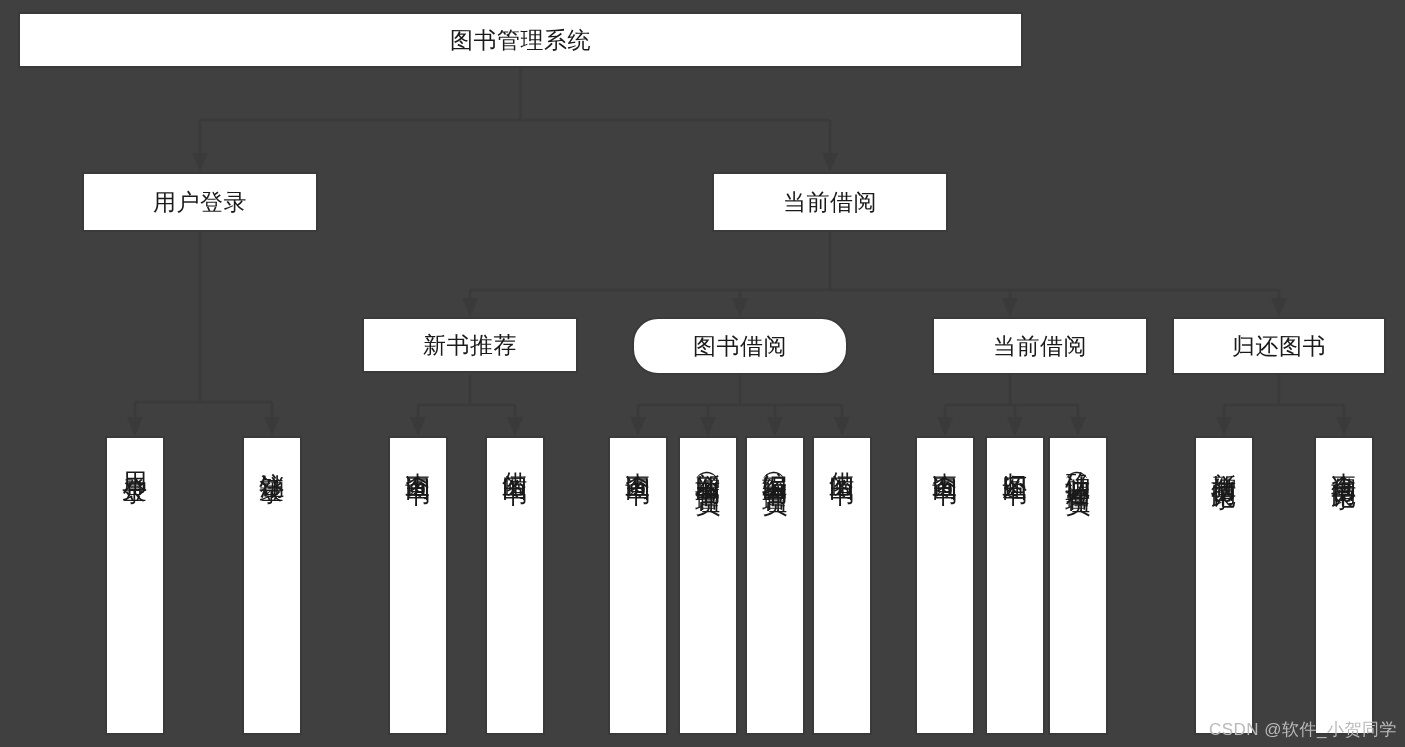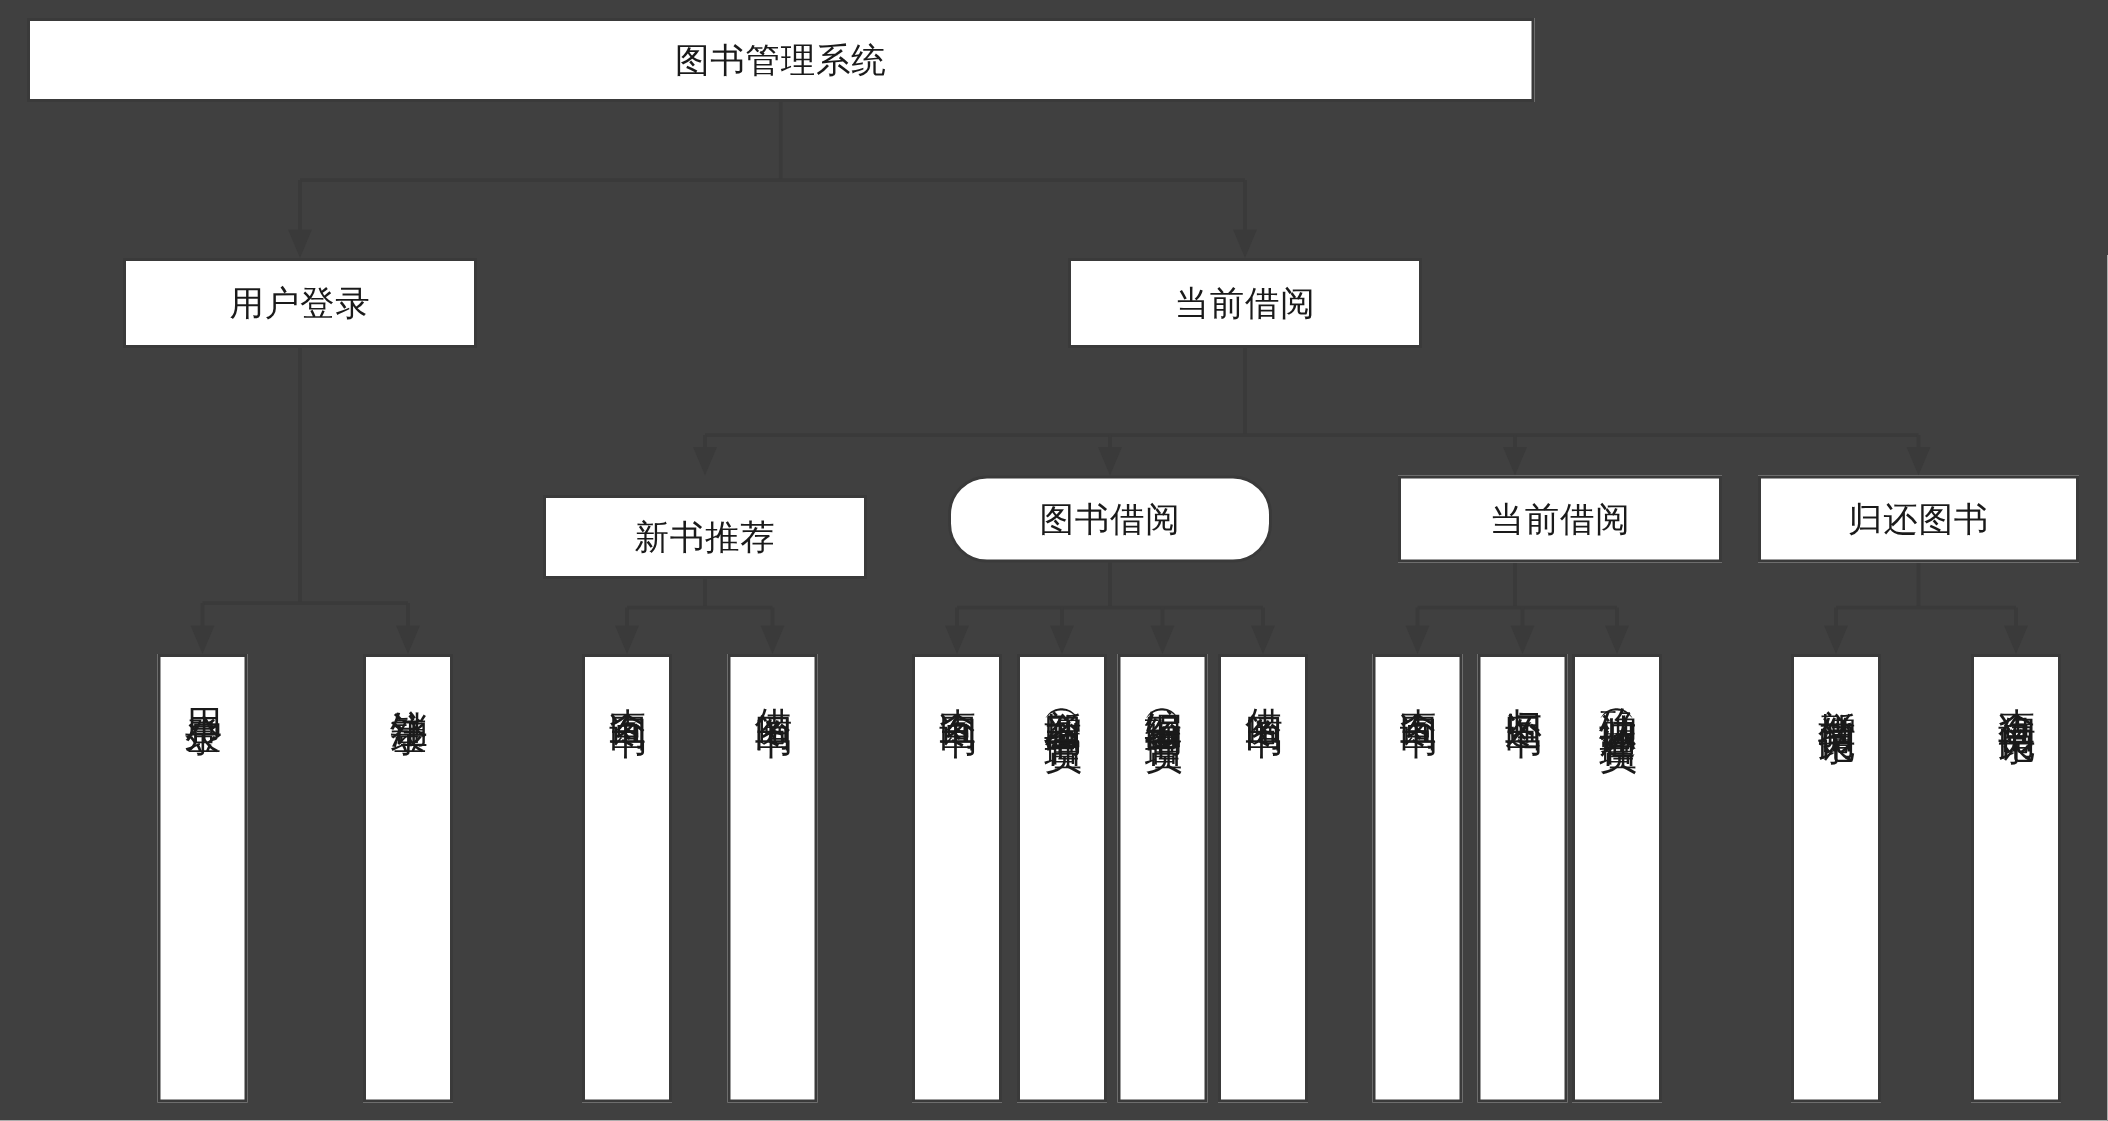--- a/index.html
+++ b/index.html
@@ -125,21 +125,21 @@
   <div id="nodes-layer">
       <div class="node" style="left: 18px; top: 12px; width: 1005px; height: 56px; border-color: rgb(58, 58, 58);">
         <span class="label">图书管理系统</span>
       </div>
       <div class="node" style="left: 82px; top: 172px; width: 236px; height: 60px; border-color: rgb(58, 58, 58);">
         <span class="label">用户登录</span>
       </div>
       <div class="node" style="left: 712px; top: 172px; width: 236px; height: 60px; border-color: rgb(58, 58, 58);">
         <span class="label">当前借阅</span>
       </div>
-      <div class="node" style="left: 362px; top: 330px; width: 216px; height: 56px; border-color: rgb(58, 58, 58);">
+      <div class="node" style="left: 362px; top: 317px; width: 216px; height: 56px; border-color: rgb(58, 58, 58);">
         <span class="label">新书推荐</span>
       </div>
       <div class="node" style="left: 632px; top: 317px; width: 216px; height: 58px; border-color: rgb(58, 58, 58); border-radius: 26px;">
         <span class="label">图书借阅</span>
       </div>
       <div class="node" style="left: 932px; top: 317px; width: 216px; height: 58px; border-color: rgb(58, 58, 58);">
         <span class="label">当前借阅</span>
       </div>
       <div class="node" style="left: 1172px; top: 317px; width: 214px; height: 58px; border-color: rgb(58, 58, 58);">
         <span class="label">归还图书</span>
@@ -177,13 +177,14 @@
       <div class="node vert" style="left: 1048px; top: 436px; width: 60px; height: 299px; border-color: rgb(58, 58, 58);">
         <span class="label">确认归还（管理员）</span>
       </div>
       <div class="node vert" style="left: 1194px; top: 436px; width: 60px; height: 299px; border-color: rgb(58, 58, 58);">
         <span class="label">新增借阅记录</span>
       </div>
       <div class="node vert" style="left: 1314px; top: 436px; width: 60px; height: 299px; border-color: rgb(58, 58, 58);">
         <span class="label">查询借阅记录</span>
       </div>
     </div>
+  <div id="watermark">CSDN @软件_小贺同学</div>
 </div>
 
 </body></html>

